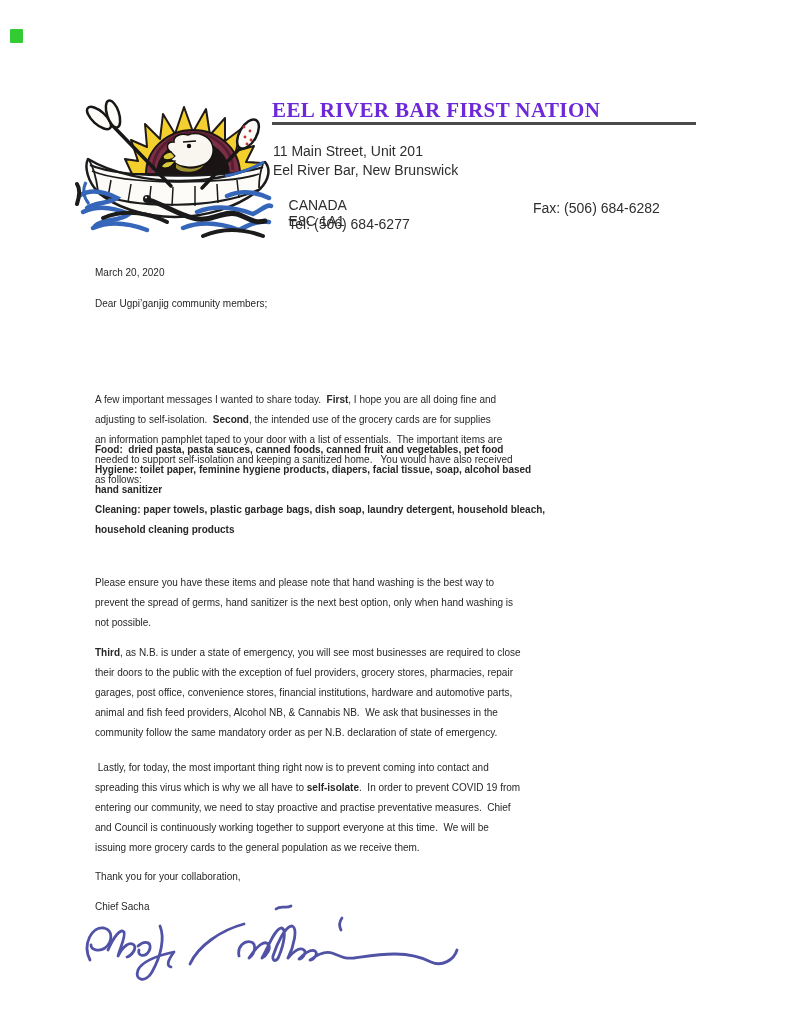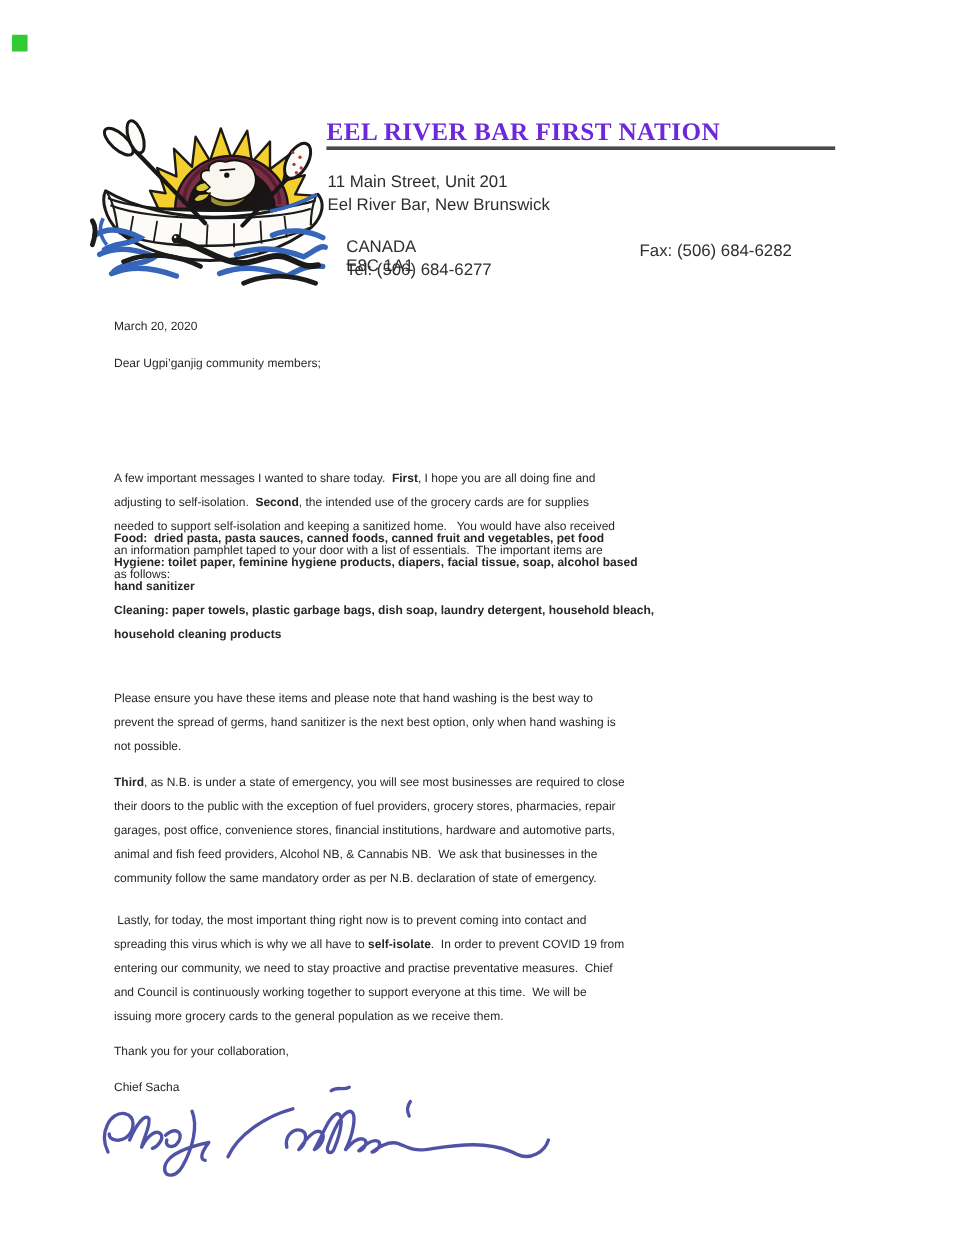--- a/index.html
+++ b/index.html
@@ -120,22 +120,22 @@
     <span>Tel: (506) 684-6277</span>
     <span class="addr-fax">Fax: (506) 684-6282</span>
   </div>
 
   <div class="blk blk-date tline">March 20, 2020</div>
   <div class="blk blk-salutation tline">Dear Ugpi’ganjig community members;</div>
 
   <div class="blk blk-para0">
       <div class="tline"><span>A few important messages I wanted to share today.  </span><span class="b">First</span><span>, I hope you are all doing fine and</span></div>
       <div class="tline"><span>adjusting to self-isolation.  </span><span class="b">Second</span><span>, the intended use of the grocery cards are for supplies</span></div>
+      <div class="tline"><span>an information pamphlet taped to your door with a list of essentials.  The important items are</span></div>
       <div class="tline"><span>needed to support self-isolation and keeping a sanitized home.   You would have also received</span></div>
-      <div class="tline"><span>an information pamphlet taped to your door with a list of essentials.  The important items are</span></div>
       <div class="tline"><span>as follows:</span></div>
     </div>
   <div class="blk blk-para1">
       <div class="tline"><span class="b">Food:  dried pasta, pasta sauces, canned foods, canned fruit and vegetables, pet food</span></div>
       <div class="tline"><span class="b">Hygiene: toilet paper, feminine hygiene products, diapers, facial tissue, soap, alcohol based</span></div>
       <div class="tline"><span class="b">hand sanitizer</span></div>
       <div class="tline"><span class="b">Cleaning: paper towels, plastic garbage bags, dish soap, laundry detergent, household bleach,</span></div>
       <div class="tline"><span class="b">household cleaning products</span></div>
     </div>
   <div class="blk blk-para2">

